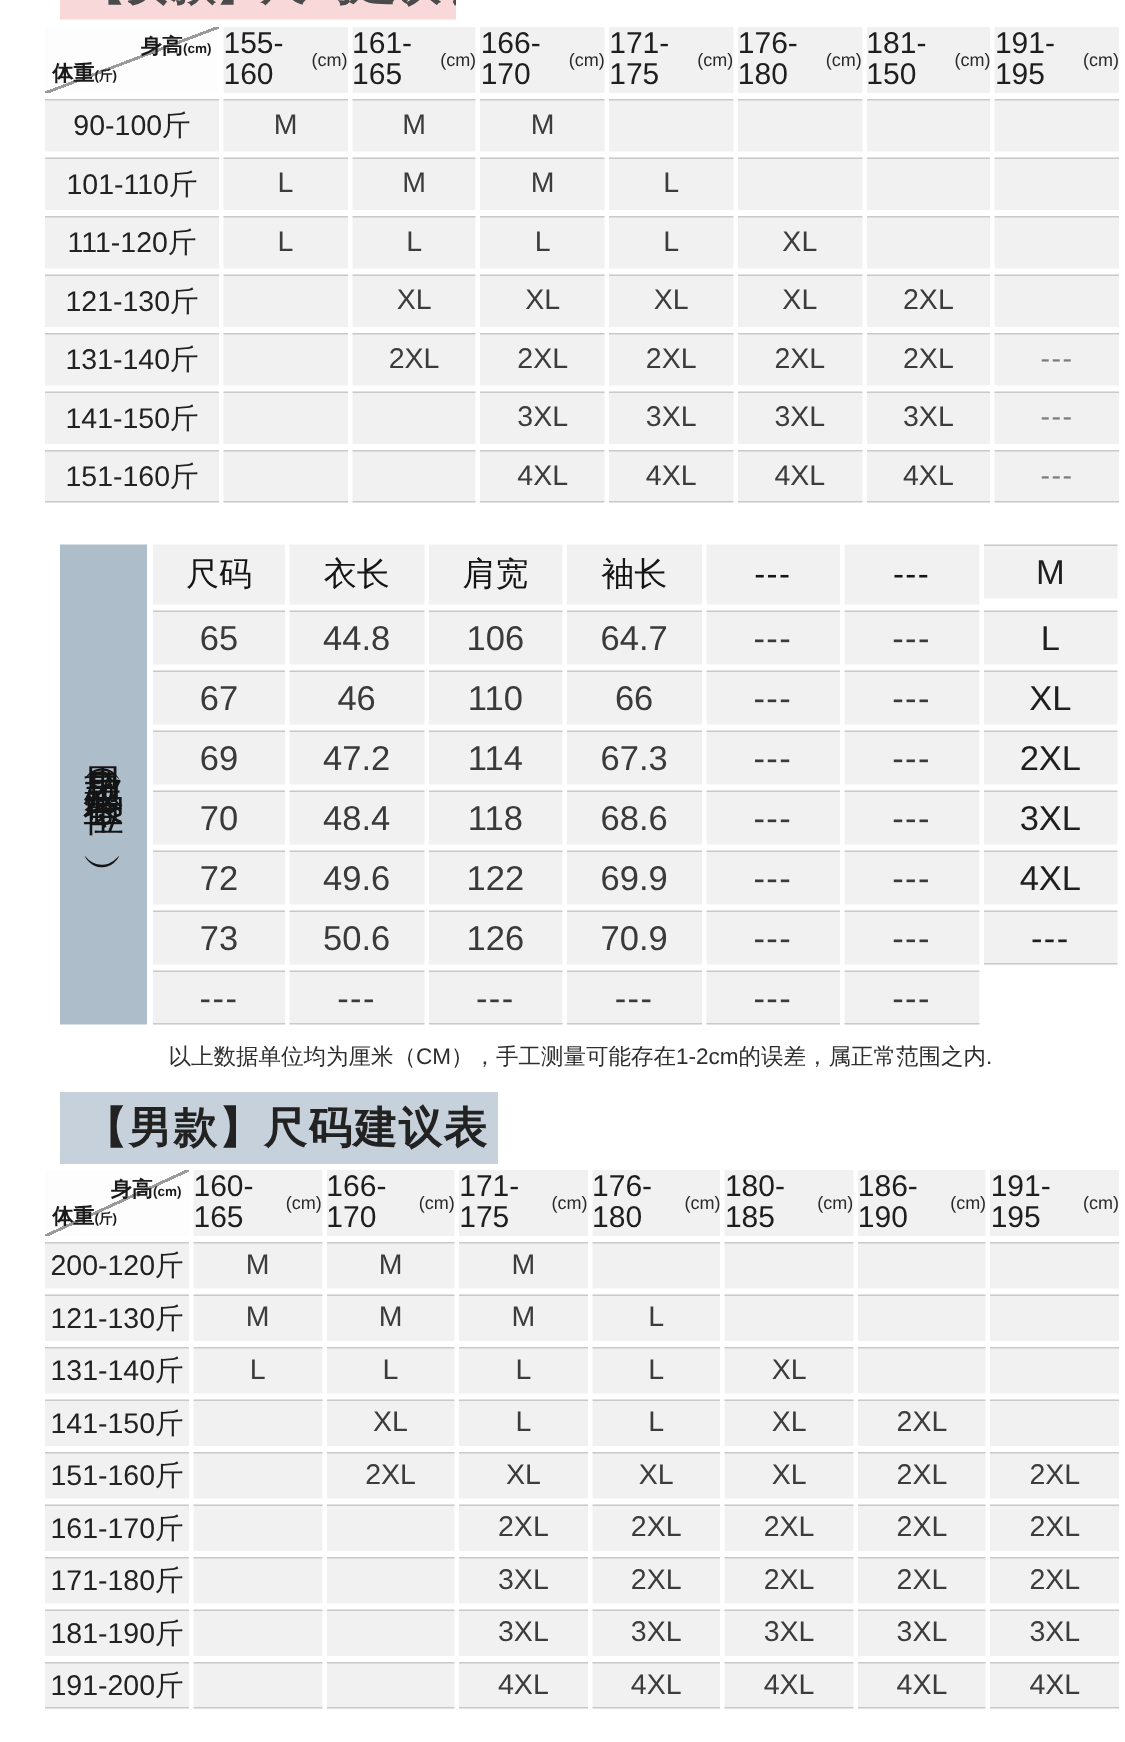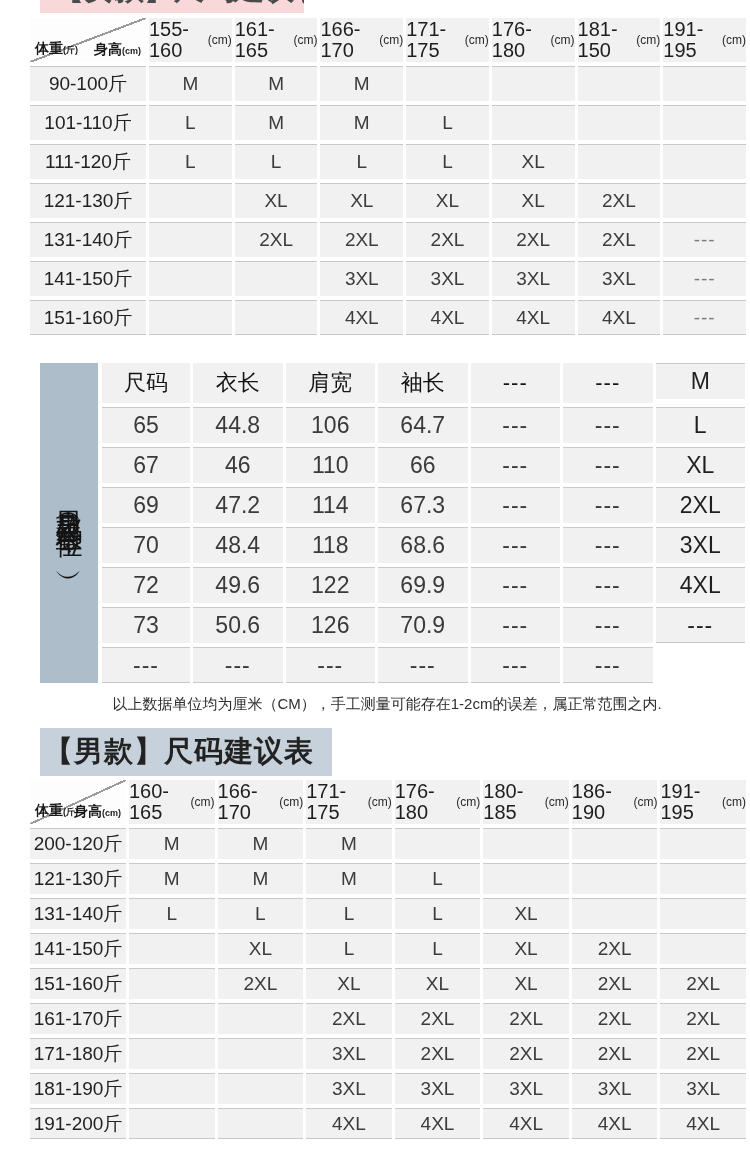--- a/index.html
+++ b/index.html
@@ -44,21 +44,21 @@
   #men-grid   { grid-template-columns: 96px repeat(7, 1fr); }
 
   .corner {
     position: relative;
     height: 44px;
     background: #fdfdfd;
     background-image: linear-gradient(to bottom right,
       transparent calc(50% - 1px), #9a9a9a calc(50% - 1px),
       #9a9a9a calc(50% + 1px), transparent calc(50% + 1px));
   }
-  .c-top { position: absolute; top: 22px; right: 5px; white-space: nowrap; }
+  .c-top { position: absolute; top: 4px; right: 5px; white-space: nowrap; }
   .c-bot { position: absolute; bottom: 4px; left: 5px; white-space: nowrap; }
   .c-main { font-weight: 700; font-size: 14px; color: #1a1a1a; }
   .c-unit { font-weight: 700; font-size: 9px; color: #1a1a1a; }
 
   .hcell {
     height: 44px;
     background: #f1f1f2;
     display: flex; flex-direction: row;
     align-items: center; justify-content: center;
     line-height: 1.05;
@@ -125,21 +125,21 @@
     color: #2e2e2e;
   }
 
   
   .men-title {
     margin: 14px 0 4px 40px;
     width: 292px;
     height: 48px;
     background: #c6d1db;
     display: flex; align-items: center;
-    padding-left: 4px;
+    padding-left: 16px;
     font-size: 29px;
     font-weight: 600;
     color: #222;
     letter-spacing: 1px;
   }
 </style>
 </head>
 <body>
 
 <div class="women-title-bar">

